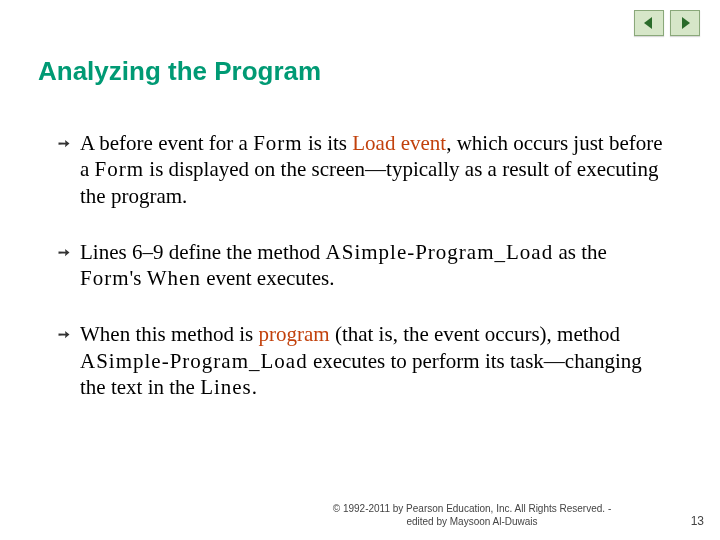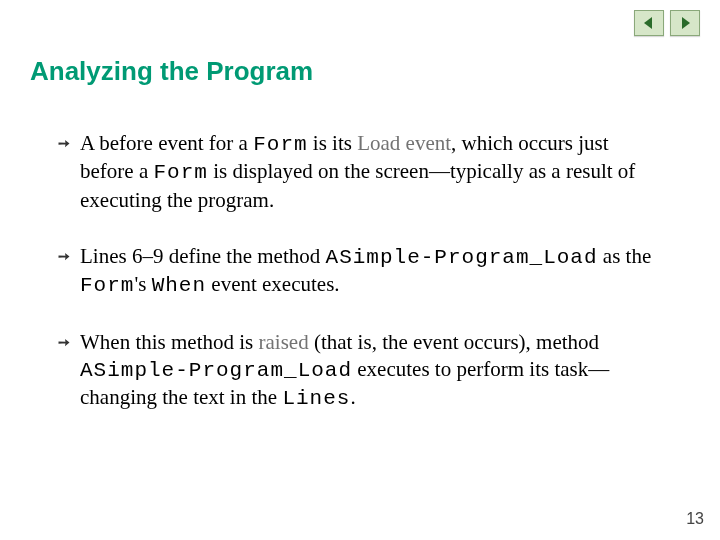--- a/index.html
+++ b/index.html
@@ -33,21 +33,21 @@
     border: 1px solid #8aa87a;
     display: flex;
     align-items: center;
     justify-content: center;
     box-shadow: 0 1px 1px rgba(0,0,0,0.15);
   }
   .nav-btn svg { display: block; }
   .title {
     position: absolute;
     top: 56px;
-    left: 30px;
+    left: 38px;
     font-family: Verdana, Geneva, sans-serif;
     font-weight: 700;
     font-size: 26px;
     color: #009a74;
   }
   .bullets {
     position: absolute;
     top: 130px;
     left: 58px;
     right: 56px;
@@ -65,43 +65,43 @@
     line-height: 26px;
     width: 22px;
     flex: 0 0 22px;
   }
   .bullet-text {
     font-size: 21px;
     line-height: 1.25;
     color: #000;
   }
   .bullet-text .code {
-    font-family: Liberation Mono, monospace;
+    font-family: Liberation Serif, serif;
     letter-spacing: 1px;
   }
   .link-like {
-    color: #737373;
+    color: #c2410c;
   }
   .footer {
     position: absolute;
     bottom: 12px;
     right: 56px;
     left: 280px;
     text-align: center;
     font-family: Verdana, Geneva, sans-serif;
     font-size: 10px;
     color: #444;
     line-height: 1.3;
   }
   .pagenum {
     position: absolute;
     bottom: 12px;
     right: 16px;
     font-family: Verdana, Geneva, sans-serif;
-    font-size: 16px;
+    font-size: 12px;
     color: #444;
   }
 </style>
 </head>
 <body>
 
 <div class="slide">
 
   <div class="nav">
     <div class="nav-btn">
@@ -130,22 +130,26 @@
     <div class="bullet">
       <div class="bullet-marker">➙</div>
       <div class="bullet-text">
         <span>Lines 6–9 define the method </span><span class="code">ASimple-Program_Load</span><span> as the </span><span class="code">Form</span><span>'s </span><span class="code">When</span><span> event executes.</span>
       </div>
     </div>
 
     <div class="bullet">
       <div class="bullet-marker">➙</div>
       <div class="bullet-text">
-        <span>When this method is </span><span class="link-like">raised</span><span> (that is, the event occurs), method </span><span class="code">ASimple-Program_Load</span><span> executes to perform its task—changing the text in the </span><span class="code">Lines</span><span>.</span>
+        <span>When this method is </span><span class="link-like">program</span><span> (that is, the event occurs), method </span><span class="code">ASimple-Program_Load</span><span> executes to perform its task—changing the text in the </span><span class="code">Lines</span><span>.</span>
       </div>
     </div>
 
   </div>
 
+  <div class="footer">
+    <div>© 1992-2011 by Pearson Education, Inc. All Rights Reserved. -</div>
+    <div>edited by Maysoon Al-Duwais</div>
+  </div>
 
   <div class="pagenum">13</div>
 
 </div>
 
 </body></html>

